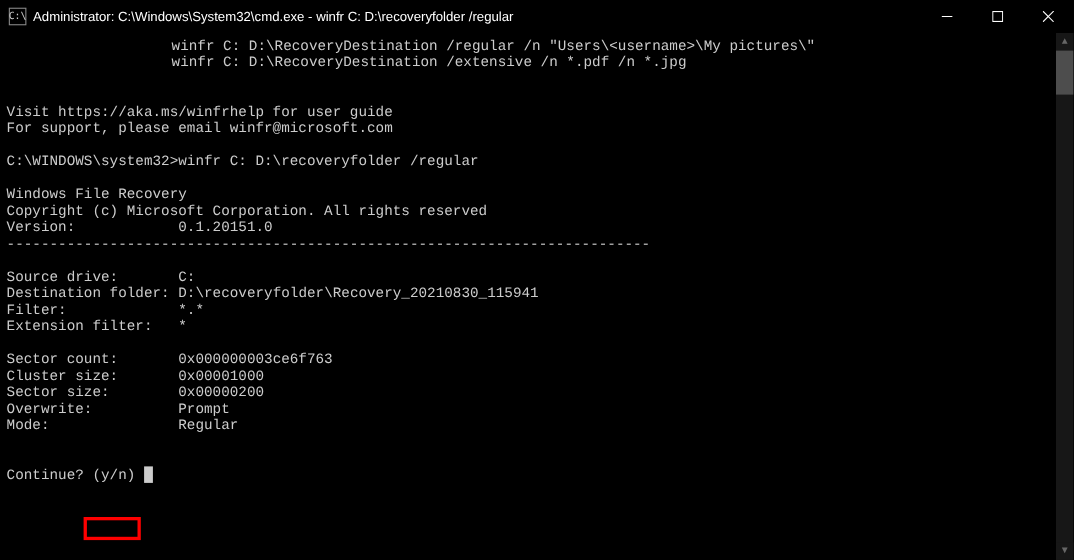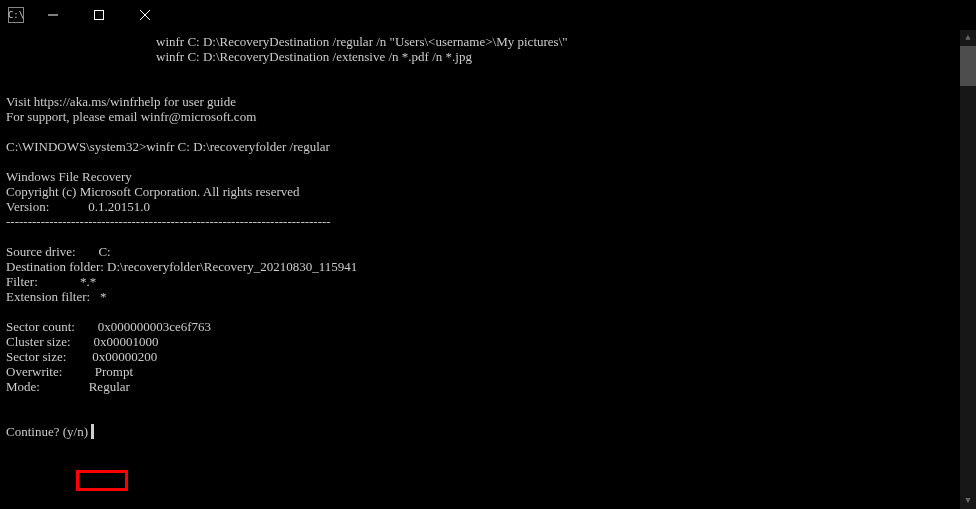--- a/index.html
+++ b/index.html
@@ -61,21 +61,20 @@
       position: relative;
       height: calc(100% - 30px);
       width: 100%;
       background: #000;
       color: #ccc;
       padding: 4px 0 4px 6px;
       white-space: pre;
       line-height: 15px;
       font-size: 13px;
       overflow: hidden;
-      font-family: Liberation Serif, serif;
     }
     .scrollbar {
       position: absolute;
       right: 0;
       top: 30px;
       width: 16px;
       height: calc(100% - 30px);
       background: #171717;
     }
     .scroll-up, .scroll-down {
@@ -109,20 +108,21 @@
     }
     .indent-example {
       padding-left: 150px;
     }
   </style>
 </head>
 <body>
 
 <div class="title-bar">
   <span class="title-bar-icon">C:\</span>
+  <span class="title-text">Administrator: C:\Windows\System32\cmd.exe - winfr  C: D:\recoveryfolder /regular</span>
   <div class="window-controls">
     <div class="win-btn">
       <svg width="10" height="10" viewBox="0 0 10 10">
           <line x1="0" y1="5" x2="10" y2="5" stroke="#fff" stroke-width="1"></line>
         </svg>
     </div>
     <div class="win-btn">
       <svg width="10" height="10" viewBox="0 0 10 10">
           <rect x="0.5" y="0.5" width="9" height="9" stroke="#fff" stroke-width="1" fill="none"></rect>
         </svg>

